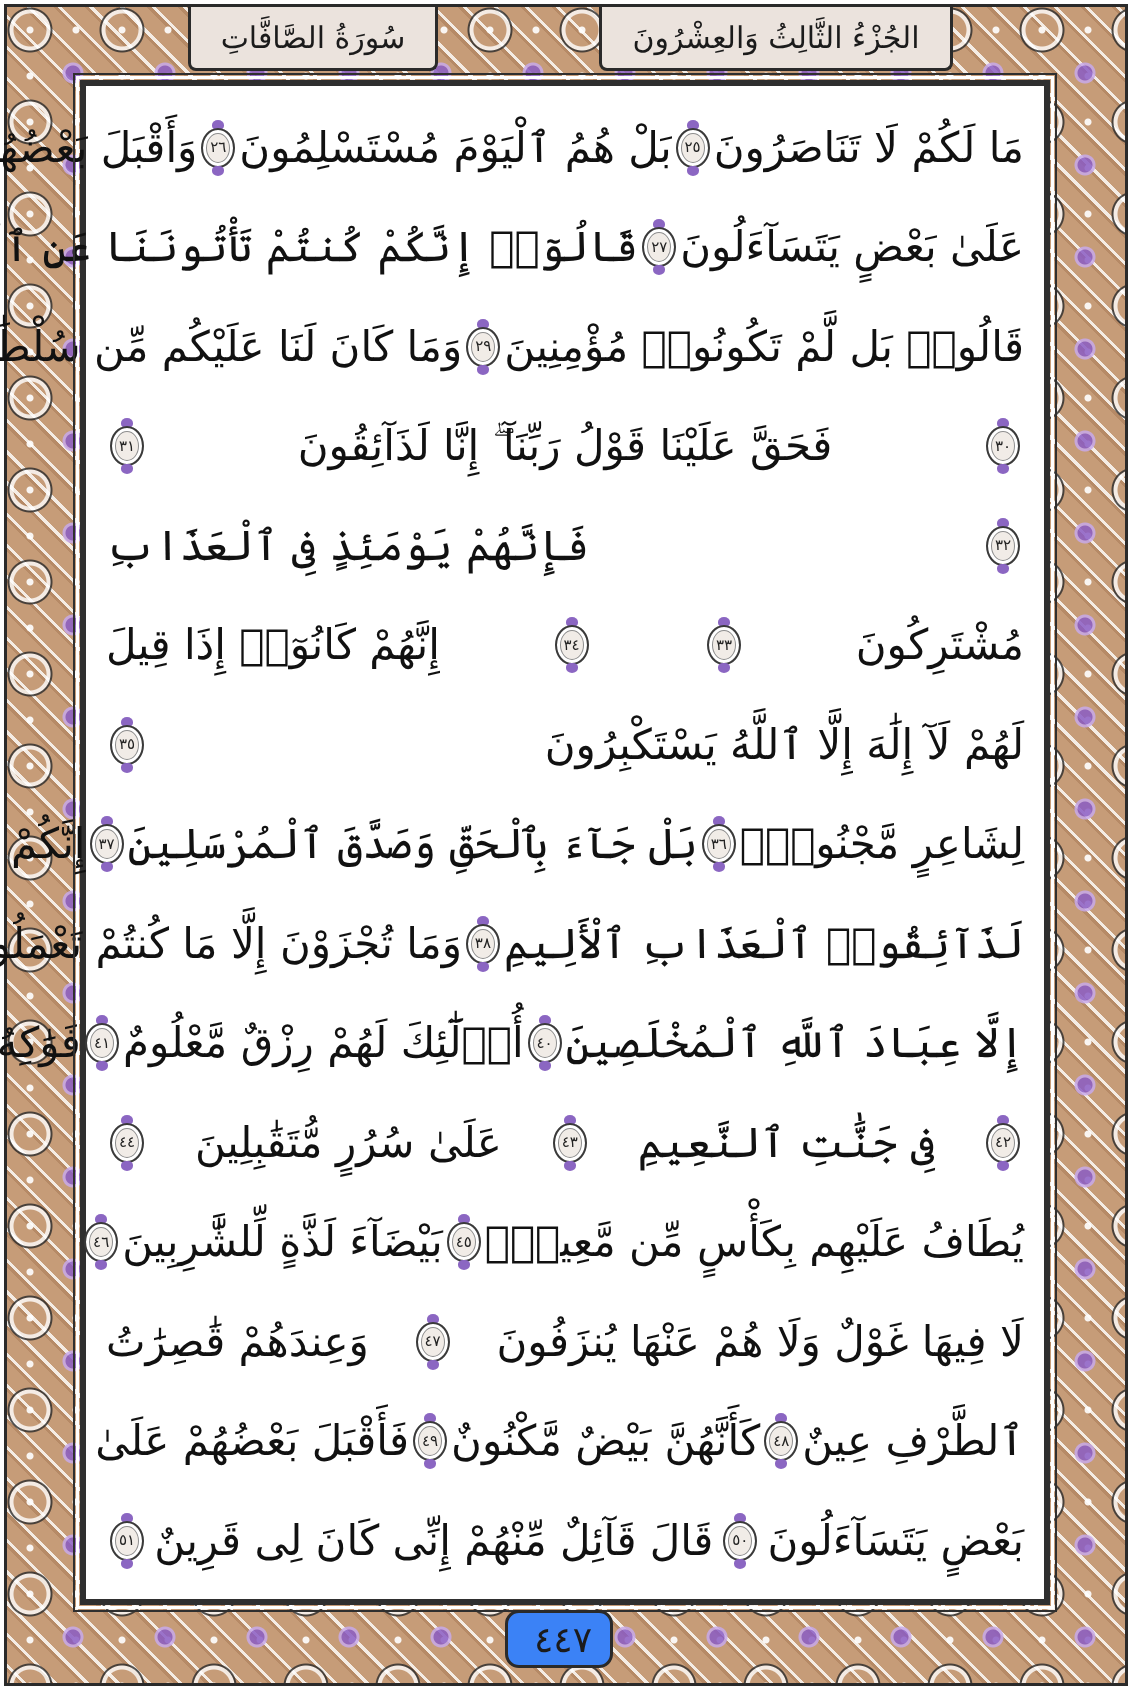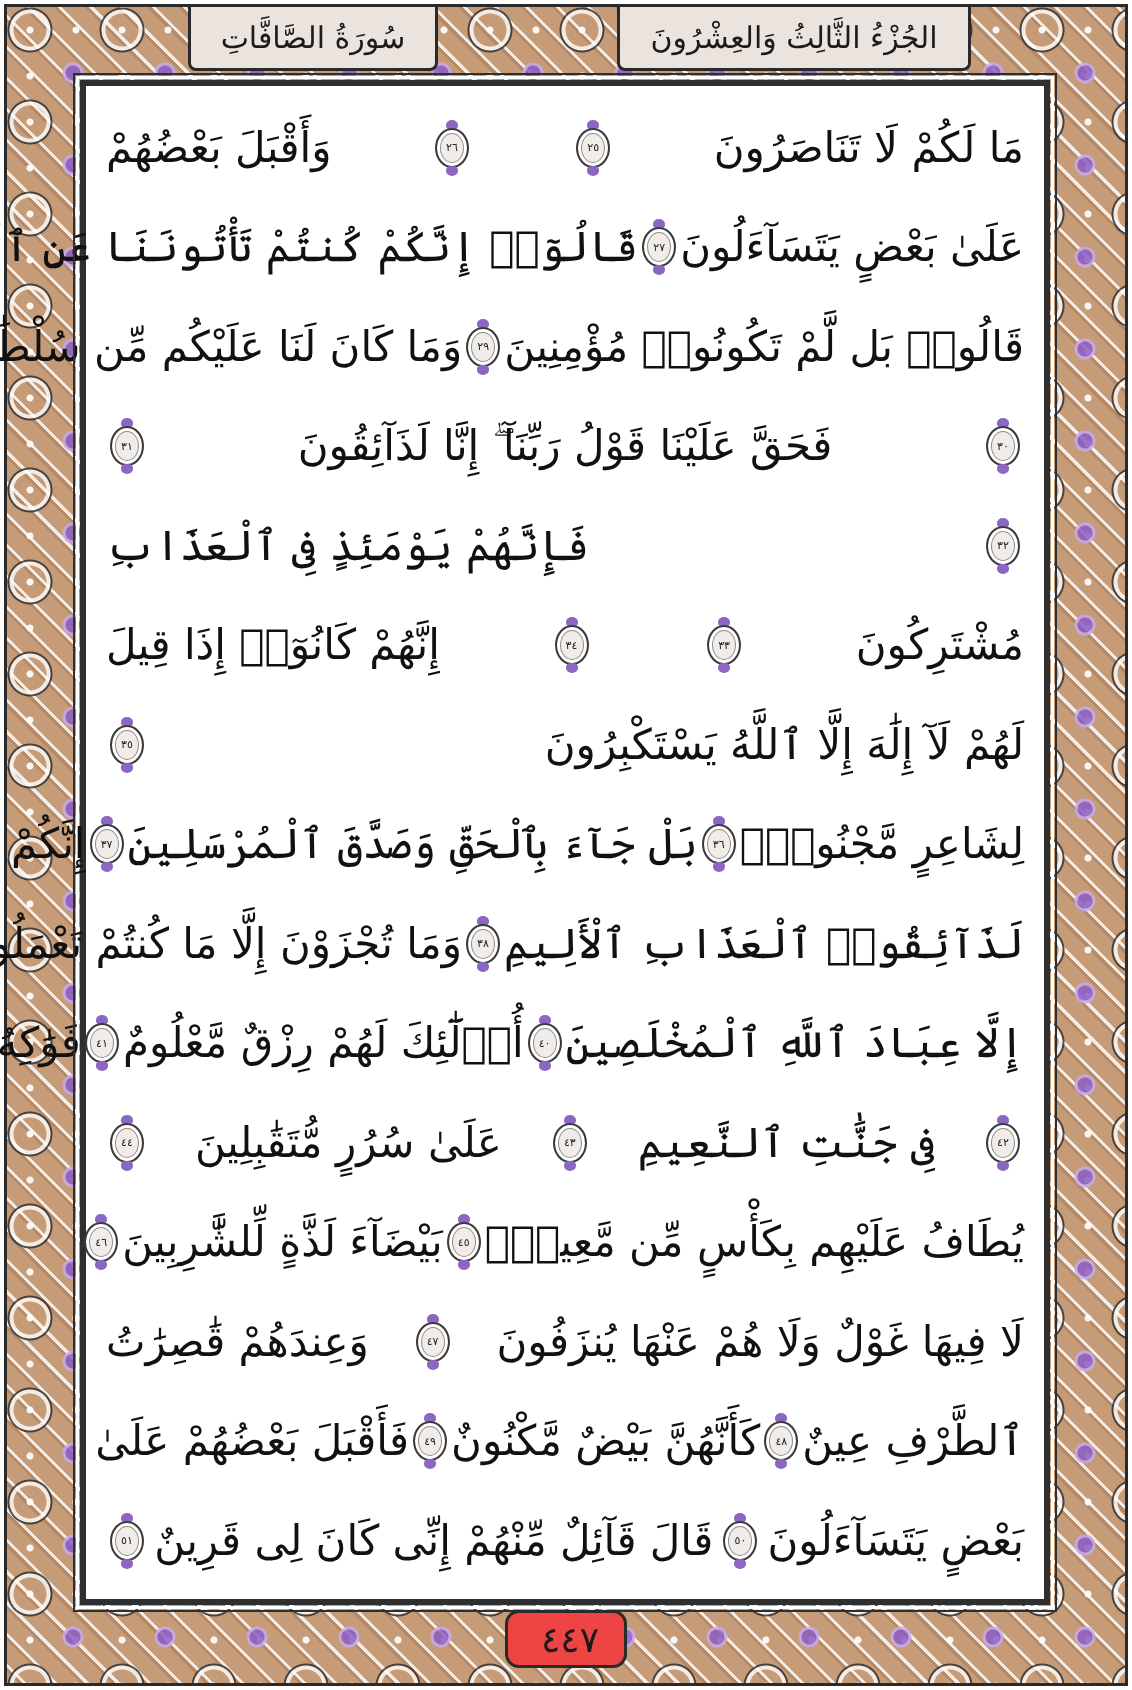--- a/index.html
+++ b/index.html
@@ -19,43 +19,43 @@
     opacity:0.85;}
   .border-scroll{position:absolute;inset:0;
     background:
       radial-gradient(circle at 50% 50%, transparent 0 16px, #ffffff 17px 20px, #2a2a2a 21px 22px, transparent 23px) -23px -23px/92px 92px;
     opacity:0.8;}
   
   .header-plaque{position:absolute;top:7px;height:64px;background:#ebe3dd;
     border:3px solid #2a2a2a;border-top:none;border-radius:0 0 8px 8px;box-sizing:border-box;
     display:flex;align-items:center;justify-content:center;}
   .header-plaque span{font-family:"DejaVu Serif",serif;font-size:30px;color:#1b1b1b;direction:rtl;}
-  .plaque-juz{left:617px;width:354px;}
+  .plaque-juz{left:599px;width:354px;}
   .plaque-surah{left:188px;width:250px;}
   
   .inner-frame{position:absolute;left:80px;top:80px;width:970px;height:1525px;
     background:#fff;border:6px solid #2f2f2f;box-sizing:border-box;}
   .inner-frame::before{content:"";position:absolute;inset:-10px;border:3px solid #fff;pointer-events:none;}
   .inner-frame::after{content:"";position:absolute;inset:-13px;border:2px solid #2f2f2f;pointer-events:none;}
   .lines{position:absolute;left:20px;right:20px;top:12px;}
   .line{height:99.5px;display:flex;align-items:center;justify-content:space-between;direction:rtl;
         font-family:"DejaVu Serif",serif;font-size:42px;line-height:1;color:#111;white-space:nowrap;}
   .seg{display:inline-block;}
   .ayah{display:inline-flex;align-items:center;justify-content:center;position:relative;
         width:34px;height:56px;margin:0 4px;flex:0 0 auto;}
   .ayah .oval{position:absolute;left:0;top:8px;width:34px;height:40px;border-radius:50%;
         background:#f1ece7;border:2px solid #3a3a3a;box-sizing:border-box;
         box-shadow:inset 0 0 0 3px #fff, inset 0 0 0 4px #8d8d8d;}
   .ayah .petal-top,.ayah .petal-bot{position:absolute;left:11px;width:12px;height:10px;
         background:#8b66c2;border-radius:50% 50% 40% 40%;}
   .ayah .petal-top{top:0;}
   .ayah .petal-bot{bottom:0;border-radius:40% 40% 50% 50%;}
-  .ayah .num{position:relative;font-family:"DejaVu Sans",sans-serif;font-size:11px;color:#222;direction:rtl;}
-  
-  .page-plaque{position:absolute;left:505px;top:1610px;width:122px;height:58px;background:#ef4444;
+  .ayah .num{position:relative;font-family:"DejaVu Sans",sans-serif;font-size:15px;color:#222;direction:rtl;}
+  
+  .page-plaque{position:absolute;left:505px;top:1610px;width:108px;height:58px;background:#3b82f6;
      border:3px solid #2a2a2a;border-radius:14px;box-sizing:border-box;
      display:flex;align-items:center;justify-content:center;padding-left:8px;}
   .page-plaque span{font-family:"DejaVu Serif",serif;font-size:36px;color:#1b1b1b;}
 </style>
 </head>
 <body>
 
 <div class="page">
   <div class="border-outer">
     <div class="border-scroll"></div>
@@ -72,20 +72,21 @@
   <div class="inner-frame">
     <div class="lines" id="lines">
         <div class="line">
           <span class="seg">مَا لَكُمْ لَا تَنَاصَرُونَ</span>
           <span class="ayah">
             <span class="petal-top"></span>
             <span class="oval"></span>
             <span class="num">٢٥</span>
             <span class="petal-bot"></span>
           </span>
+          <span class="seg">بَلْ هُمُ ٱلْيَوْمَ مُسْتَسْلِمُونَ</span>
           <span class="ayah">
             <span class="petal-top"></span>
             <span class="oval"></span>
             <span class="num">٢٦</span>
             <span class="petal-bot"></span>
           </span>
           <span class="seg">وَأَقْبَلَ بَعْضُهُمْ</span>
         </div>
         <div class="line">
           <span class="seg">عَلَىٰ بَعْضٍ يَتَسَآءَلُونَ</span>

